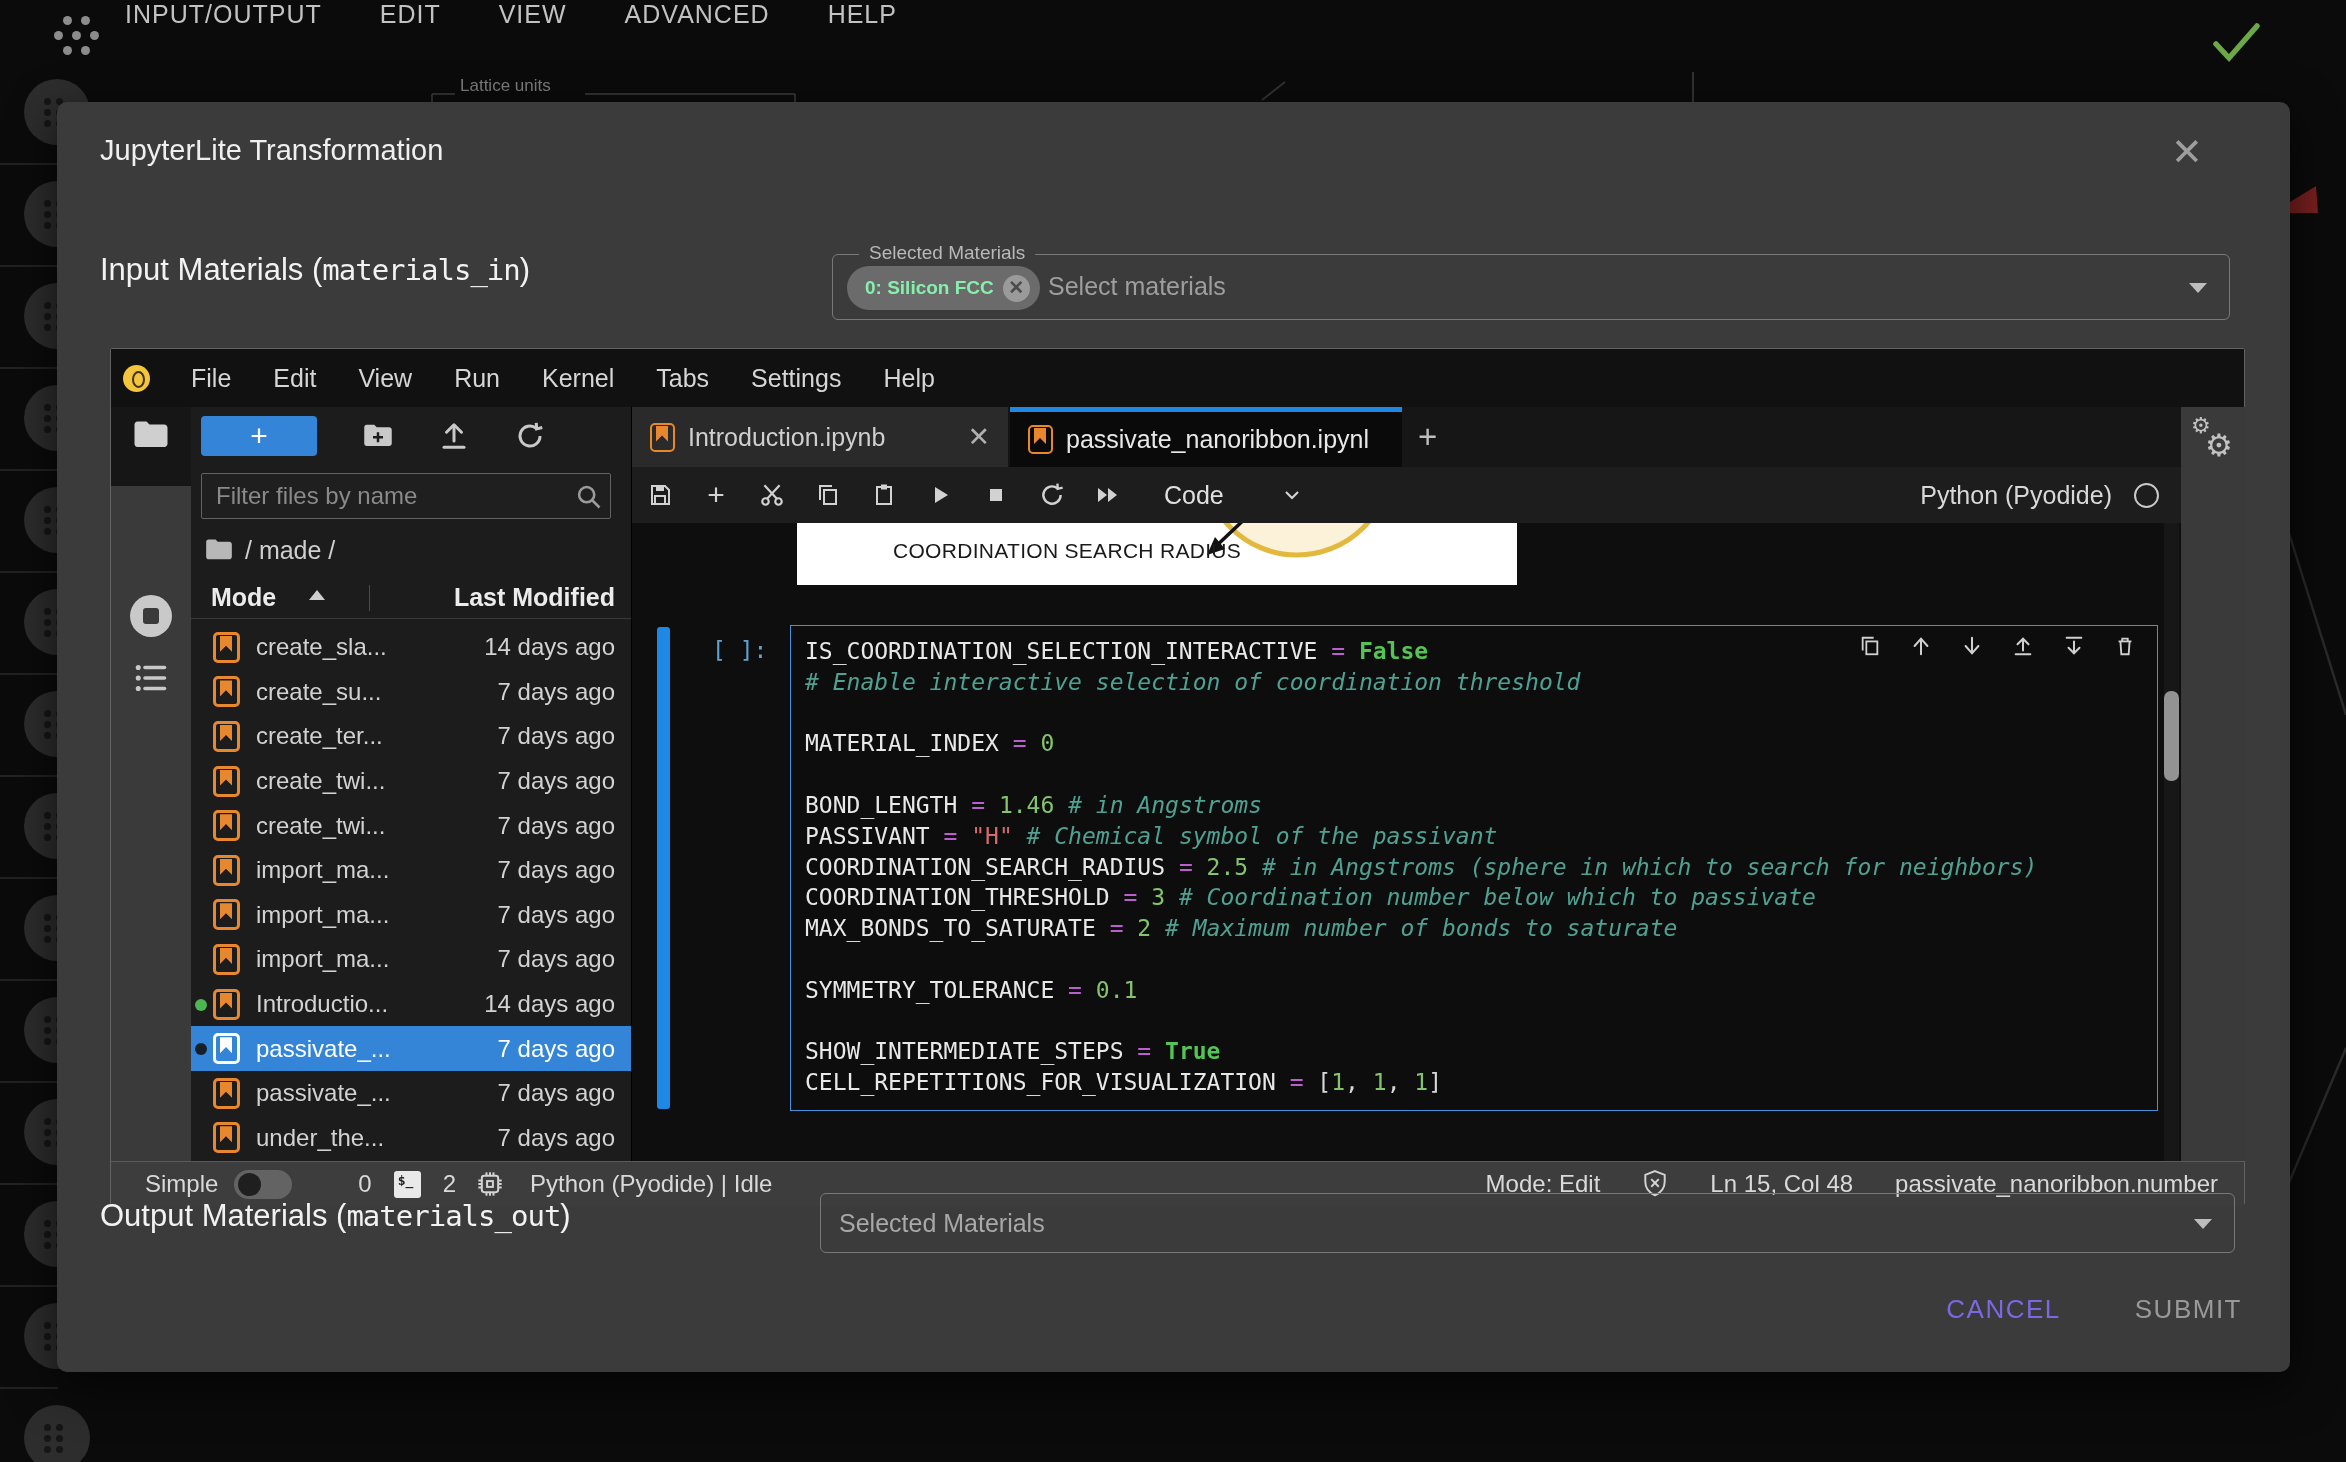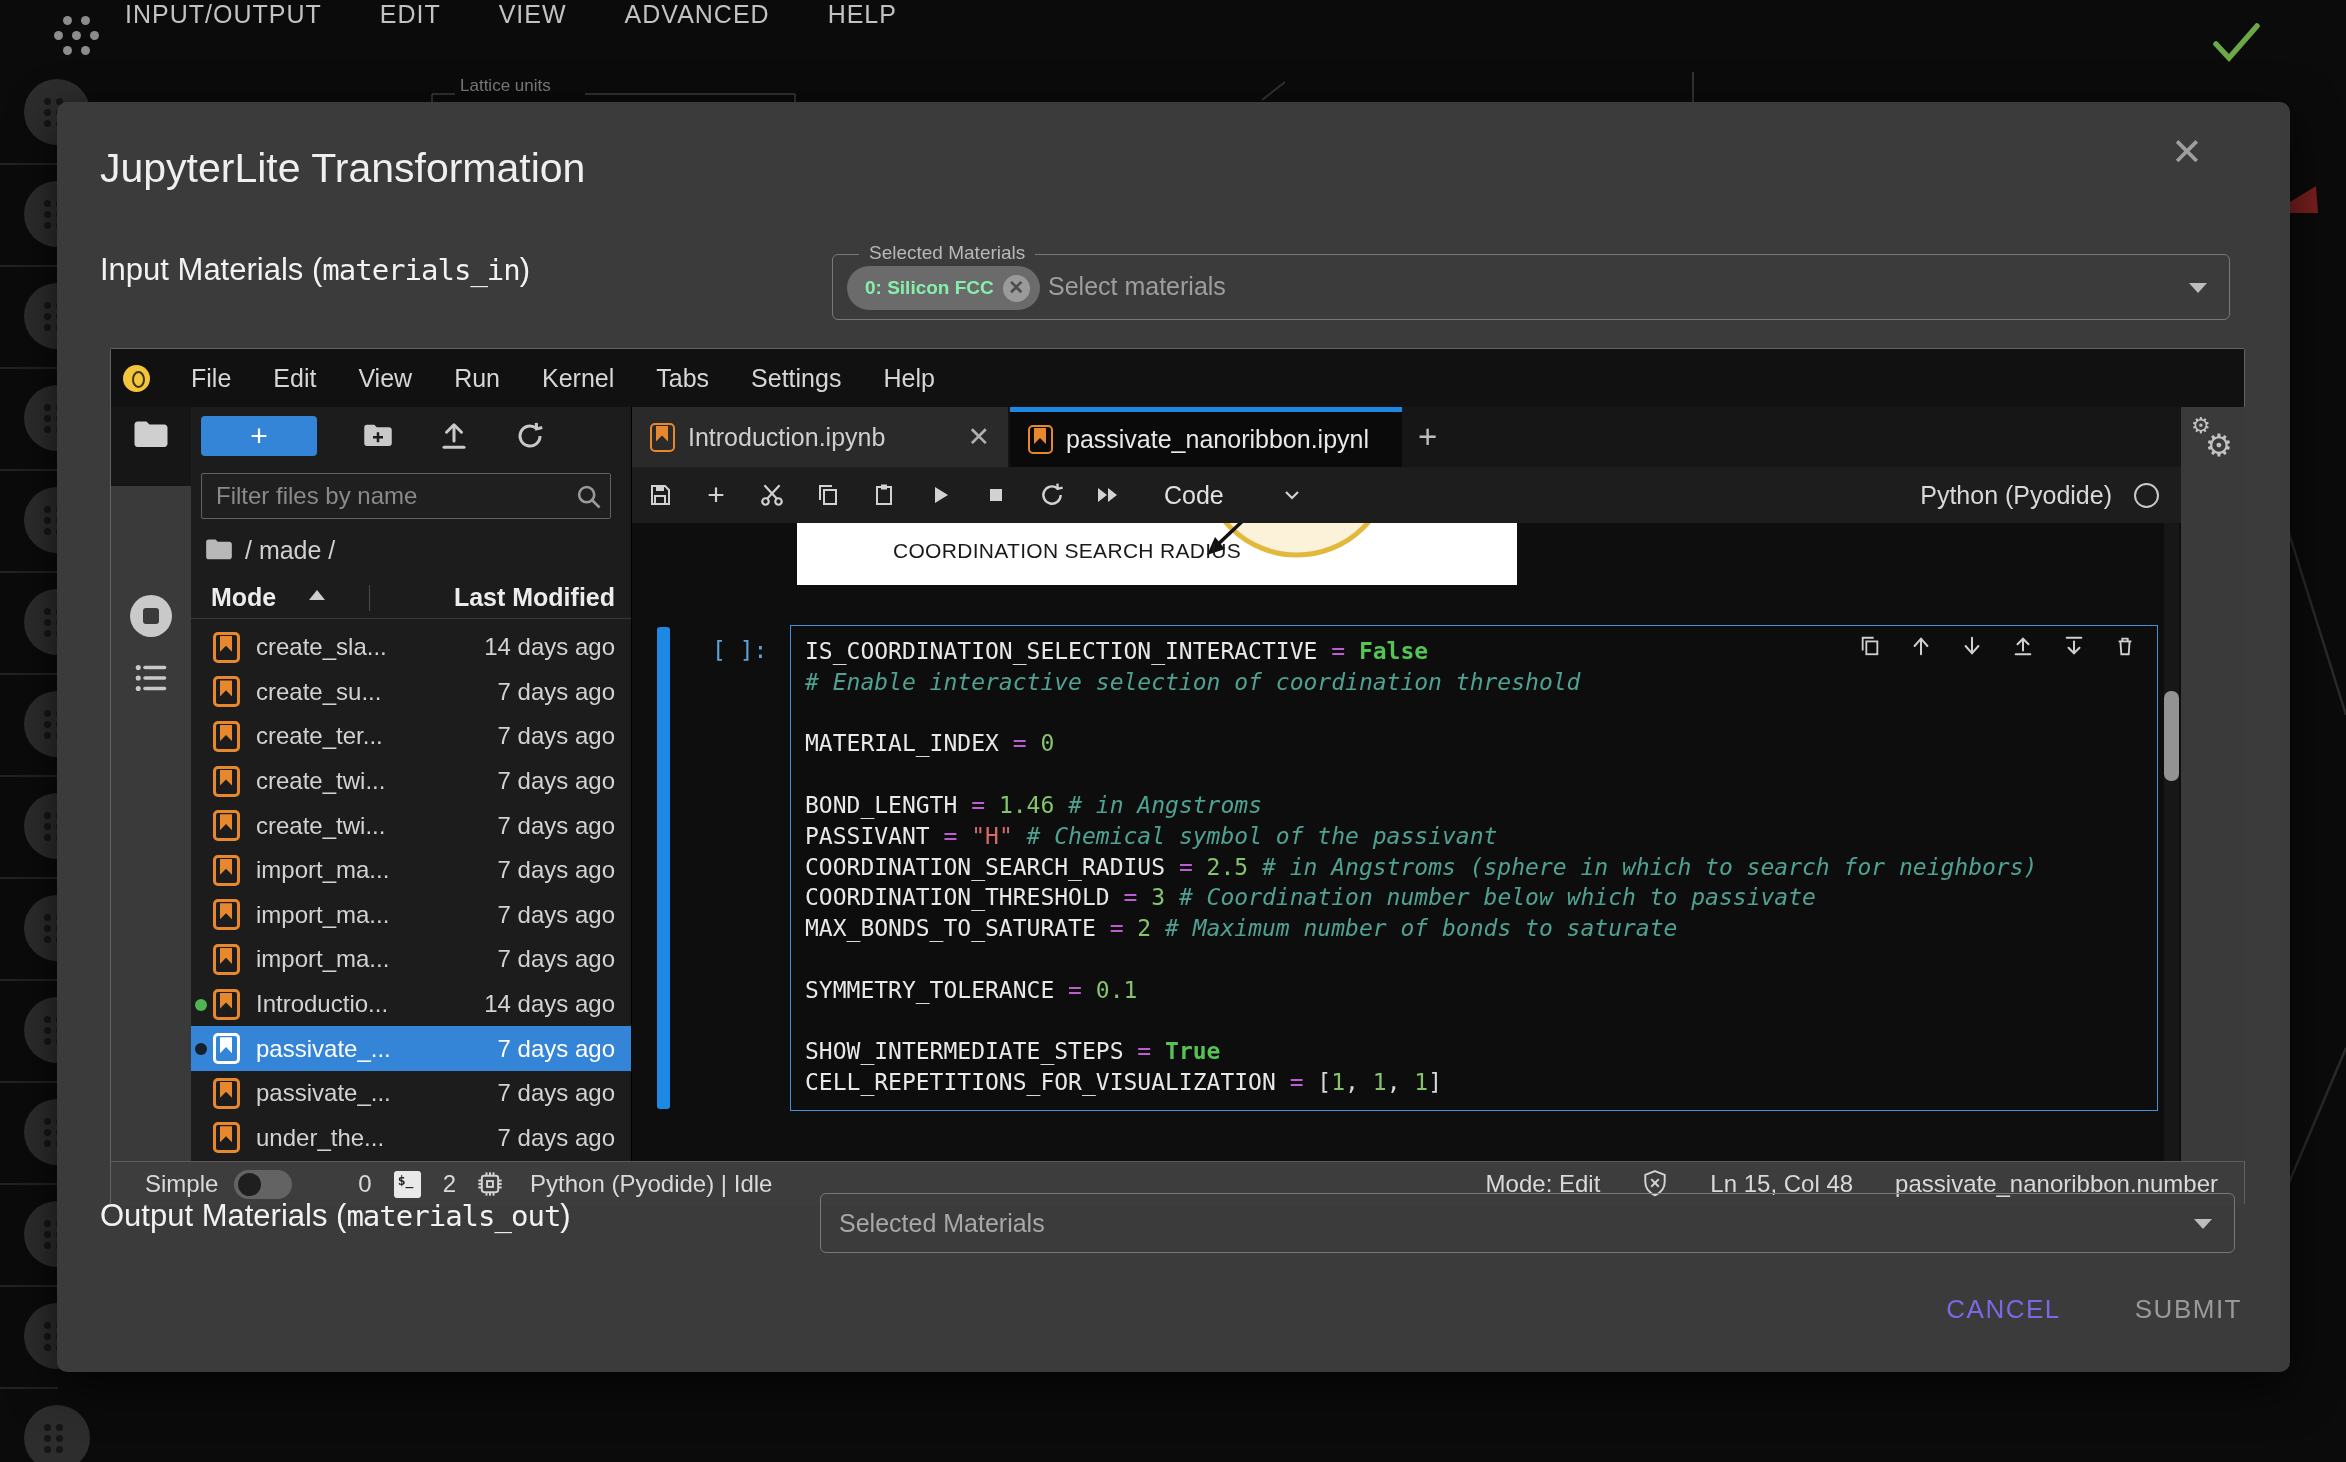--- a/index.html
+++ b/index.html
@@ -19,21 +19,21 @@
   #bg-svg{position:absolute;left:0;top:0;z-index:0}
   .rail-circle{position:absolute;left:24px;width:66px;height:66px;border-radius:50%;background:#2d2d2d;z-index:1}
   .rail-dots{position:absolute;left:20px;top:19px;width:7px;height:7px;border-radius:50%;background:#161616;
     box-shadow:0 11px 0 #161616,0 22px 0 #161616,12px 0 0 #161616,12px 11px 0 #161616,12px 22px 0 #161616}
   .rail-sep{position:absolute;left:0;width:58px;height:2px;background:#222;z-index:1}
   #lattice-label{position:absolute;left:460px;top:76px;font-size:17px;color:#7d7d7d;z-index:1}
 
   
   #dialog{position:absolute;left:57px;top:102px;width:2233px;height:1270px;background:#3b3b3b;
     border-radius:10px;box-shadow:0 14px 48px rgba(0,0,0,.65);z-index:5}
-  #dialog-title{position:absolute;left:43px;top:43px;font-size:41px;color:#efefef}
+  #dialog-title{position:absolute;left:43px;top:32px;font-size:29px;color:#efefef}
   #dialog-close{position:absolute;left:2110px;top:32px;width:40px;height:40px;cursor:pointer;color:#9e9e9e;
     font-size:38px;line-height:36px;text-align:center;font-weight:300}
 
   .section-label{position:absolute;left:43px;font-size:31px;color:#f2f2f2}
   .section-label .mono{font-size:29px;letter-spacing:-1px}
 
   .select-box{position:absolute;border:1px solid #787878;border-radius:6px;background:transparent}
   .legend{position:absolute;left:26px;top:-13px;background:#3b3b3b;padding:0 10px;font-size:19px;color:#b8b8b8}
   .caret{position:absolute;right:22px;top:50%;margin-top:-4px;width:0;height:0;
     border-left:9px solid transparent;border-right:9px solid transparent;border-top:10px solid #bdbdbd}

